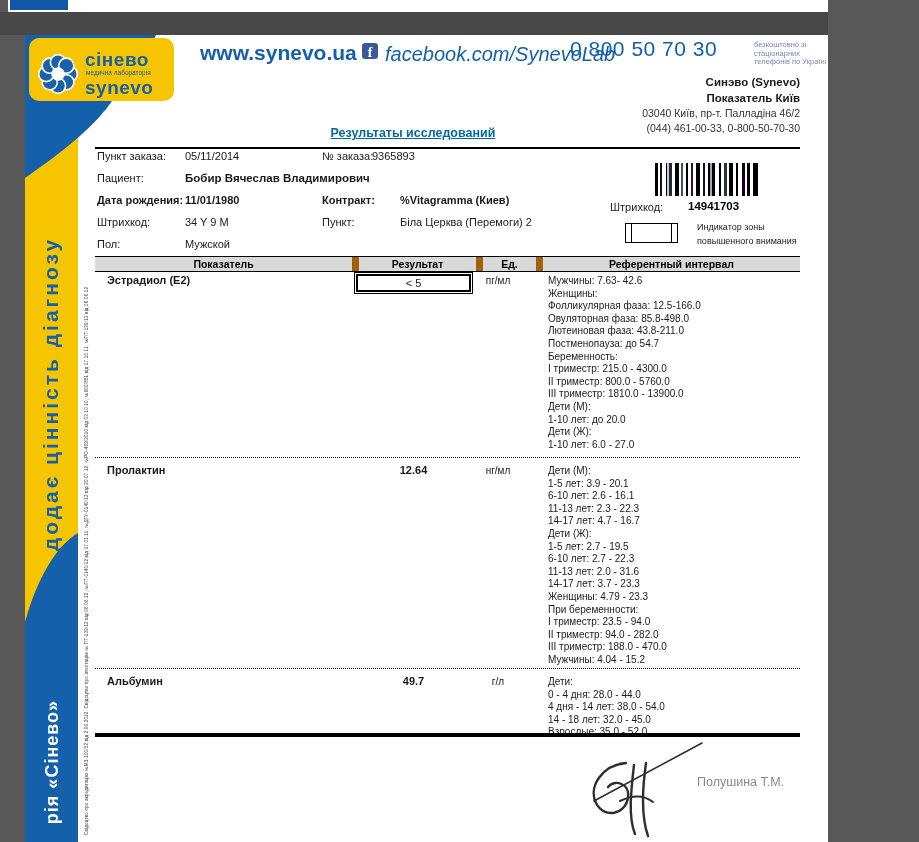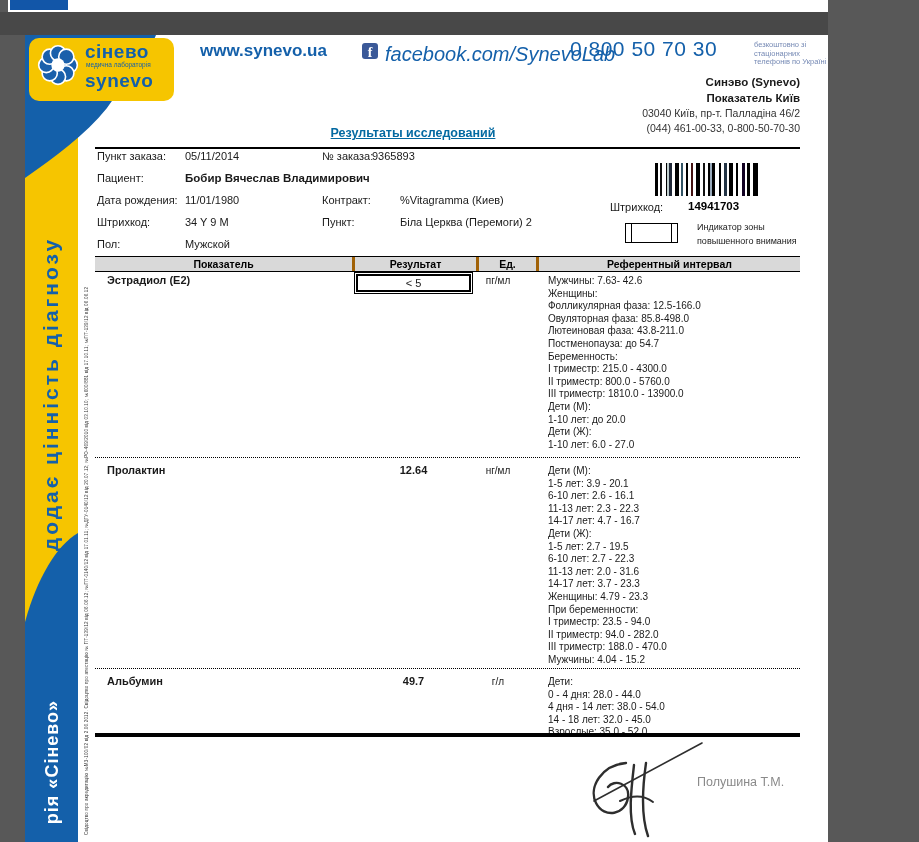--- a/index.html
+++ b/index.html
@@ -20,28 +20,28 @@
   .wedge-svg, .bottomblue-svg { position:absolute; }
   .rot { position:absolute; transform-origin:0 0; transform:rotate(-90deg); white-space:nowrap; }
   .slogan { left:14px; top:560px; width:402px; text-align:center; font-size:21px; font-weight:bold;
             color:#1460aa; letter-spacing:3px; }
   .brand-vert { left:17px; top:808px; width:162px; text-align:center; font-size:18px; font-weight:bold;
                 color:#ffffff; letter-spacing:1px; }
   .cert-vert { left:59px; top:800px; width:682px; font-size:4.5px; color:#3a3a3a; letter-spacing:0.2px; }
 
   
   .logo-box { position:absolute; left:4px; top:3px; width:145px; height:63px; background:#f6c500;
-              border-radius:10px; display:flex; align-items:flex-start; padding:4px 6px; gap:4px; }
+              border-radius:10px; display:flex; align-items:flex-end; padding:4px 6px; gap:4px; }
   .logo-text { display:flex; flex-direction:column; line-height:1; color:#1460aa; }
   .logo-line1 { font-size:19px; font-weight:bold; letter-spacing:0.5px; }
   .logo-line2 { font-size:6.5px; margin:1px 0 2px 1px; }
   .logo-line3 { font-size:19px; font-weight:bold; letter-spacing:0.5px; }
 
   
-  .website { left:175px; top:6px; font-size:17px; font-weight:bold; color:#1460aa; }
+  .website { left:175px; top:6px; font-size:21px; font-weight:bold; color:#1460aa; }
   .fb-icon { left:337px; top:8px; width:16px; height:16px; background:#3b5998; border-radius:3px;
              color:#fff; font-weight:bold; font-size:14px; text-align:center; line-height:19px;
              font-family:"Liberation Serif", serif; overflow:hidden; }
   .fb-text { left:360px; top:8px; font-size:20px; font-style:italic; color:#1460aa; }
   .phone { left:545px; top:2px; font-size:21px; font-weight:normal; color:#1460aa; letter-spacing:0.5px; }
   .phone-note { left:729px; top:6px; width:78px; font-size:7.5px; line-height:8.5px; color:#7589b4; }
   .lab-block { right:28px; top:40px; text-align:right; color:#1a1a1a; }
   .lab-block .b { font-size:11.5px; font-weight:bold; line-height:15.5px; }
   .lab-block .r { font-size:10.5px; line-height:15px; color:#333; }
 
@@ -71,21 +71,21 @@
   .bc-number { left:663px; top:165px; font-size:11.5px; font-weight:bold; color:#000; }
   .indicator-box { left:600px; top:188px; width:53px; height:20px; border:1px solid #000; background:#fff; }
   .indicator-box .inner { position:absolute; left:5px; right:5px; top:0; bottom:0;
                           border-left:1px solid #000; border-right:1px solid #000; }
   .indicator-text { left:672px; top:186px; width:130px; font-size:9px; line-height:13.5px; color:#222; }
 
   
   .thead { position:absolute; left:70px; top:221px; width:705px; height:16px; background:#d9d9d9;
            border-top:1.5px solid #000; border-bottom:1.5px solid #000; display:flex;
            font-size:10.5px; font-weight:bold; color:#000; }
-  .thead .c { display:flex; align-items:center; justify-content:center; border-left:3px solid #a16207; }
+  .thead .c { display:flex; align-items:center; justify-content:center; border-left:7px solid #a16207; }
   .thead .c:first-child { border-left:none; }
   .thead .c1 { width:257px; } .thead .c2 { width:124px; } .thead .c3 { width:60px; } .thead .c4 { flex:1; }
 
   .trow { position:absolute; left:0; width:803px; }
   .a-name { position:absolute; left:82px; top:2px; font-size:11px; font-weight:bold; color:#1a1a1a; }
   .a-result { position:absolute; left:329px; top:2px; width:119px; text-align:center;
               font-size:11px; font-weight:bold; color:#1a1a1a; }
   .result-box { position:absolute; left:329px; top:0; width:119px; height:22px; border:1px solid #000;
                 padding:1px; background:#fff; }
   .result-box .in { width:100%; height:100%; border:2px solid #000; display:flex; align-items:center;
@@ -163,21 +163,21 @@
   <div class="info-row" style="top:115px;">
     <span class="lbl">Пункт заказа:</span>
     <span class="val">05/11/2014</span>
     <span class="lbl2">№ заказа:</span>
     <span class="val2a">9365893</span>
   </div>
   <div class="info-row" style="top:137px;">
     <span class="lbl">Пациент:</span>
     <span class="val bold">Бобир Вячеслав Владимирович</span>
   </div>
-  <div class="info-row" style="top:159px;">
+  <div class="info-row" style="top:159px;font-weight:bold;">
     <span class="lbl">Дата рождения:</span>
     <span class="val">11/01/1980</span>
     <span class="lbl2">Контракт:</span>
     <span class="val2b">%Vitagramma (Киев)</span>
   </div>
   <div class="info-row" style="top:181px;">
     <span class="lbl">Штрихкод:</span>
     <span class="val">34 Y 9 M</span>
     <span class="lbl2">Пункт:</span>
     <span class="val2b">Біла Церква (Перемоги) 2</span>

